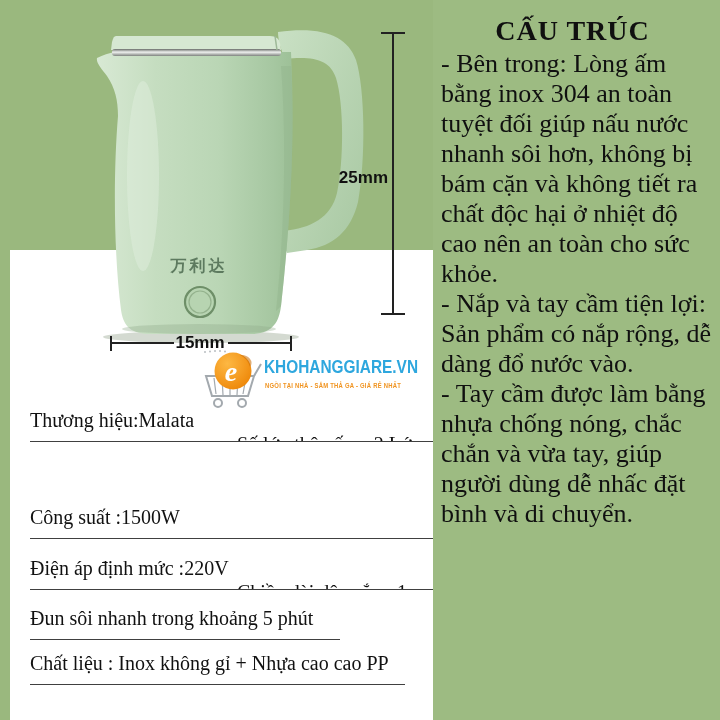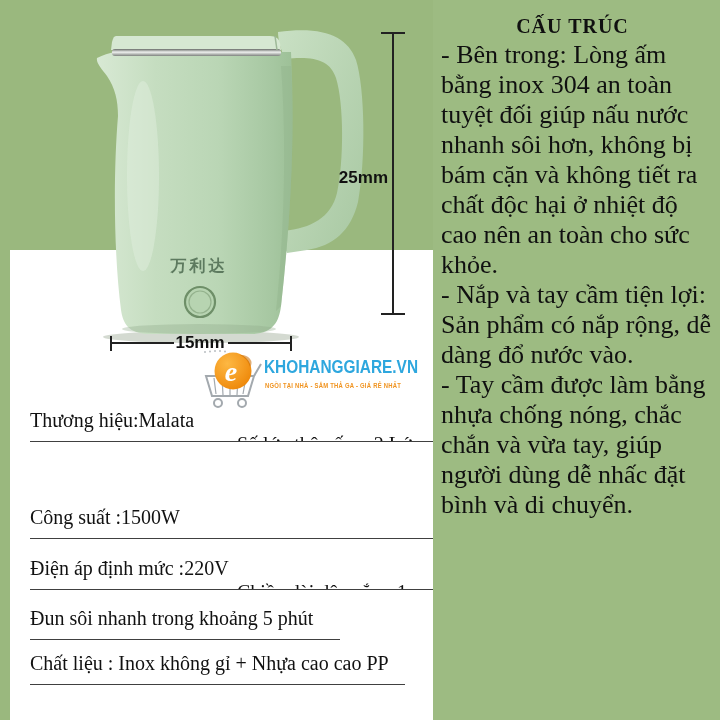--- a/index.html
+++ b/index.html
@@ -5,21 +5,21 @@
   html,body{margin:0;padding:0;}
   body{width:720px;height:720px;overflow:hidden;background:#ffffff;
        font-family:"Liberation Serif","DejaVu Serif",serif;}
   .stage{position:absolute;left:0;top:0;width:720px;height:720px;background:#fff;}
 
   
   .photo-bg{position:absolute;left:0;top:0;width:433px;height:250px;background:#9ab87e;}
   .left-strip{position:absolute;left:0;top:0;width:10px;height:720px;background:#9ab87e;}
   .right-panel{position:absolute;left:433px;top:0;width:287px;height:720px;
                background:#9dbb82;box-sizing:border-box;padding:15px 6px 0 8px;color:#101010;}
-  .panel-title{font-size:20px;font-weight:bold;text-align:center;letter-spacing:1px;margin:0 10px 2px 0;}
+  .panel-title{font-size:28px;font-weight:bold;text-align:center;letter-spacing:1px;margin:0 10px 2px 0;}
   .panel-text p{margin:0;font-size:26px;line-height:30px;width:272px;}
 
   
   .kettle{position:absolute;left:85px;top:16px;}
 
   
   .dim{position:absolute;background:#222;}
   .dim-label{position:absolute;font-family:"Liberation Sans","DejaVu Sans",sans-serif;
              font-weight:bold;font-size:17px;color:#111;}
 

